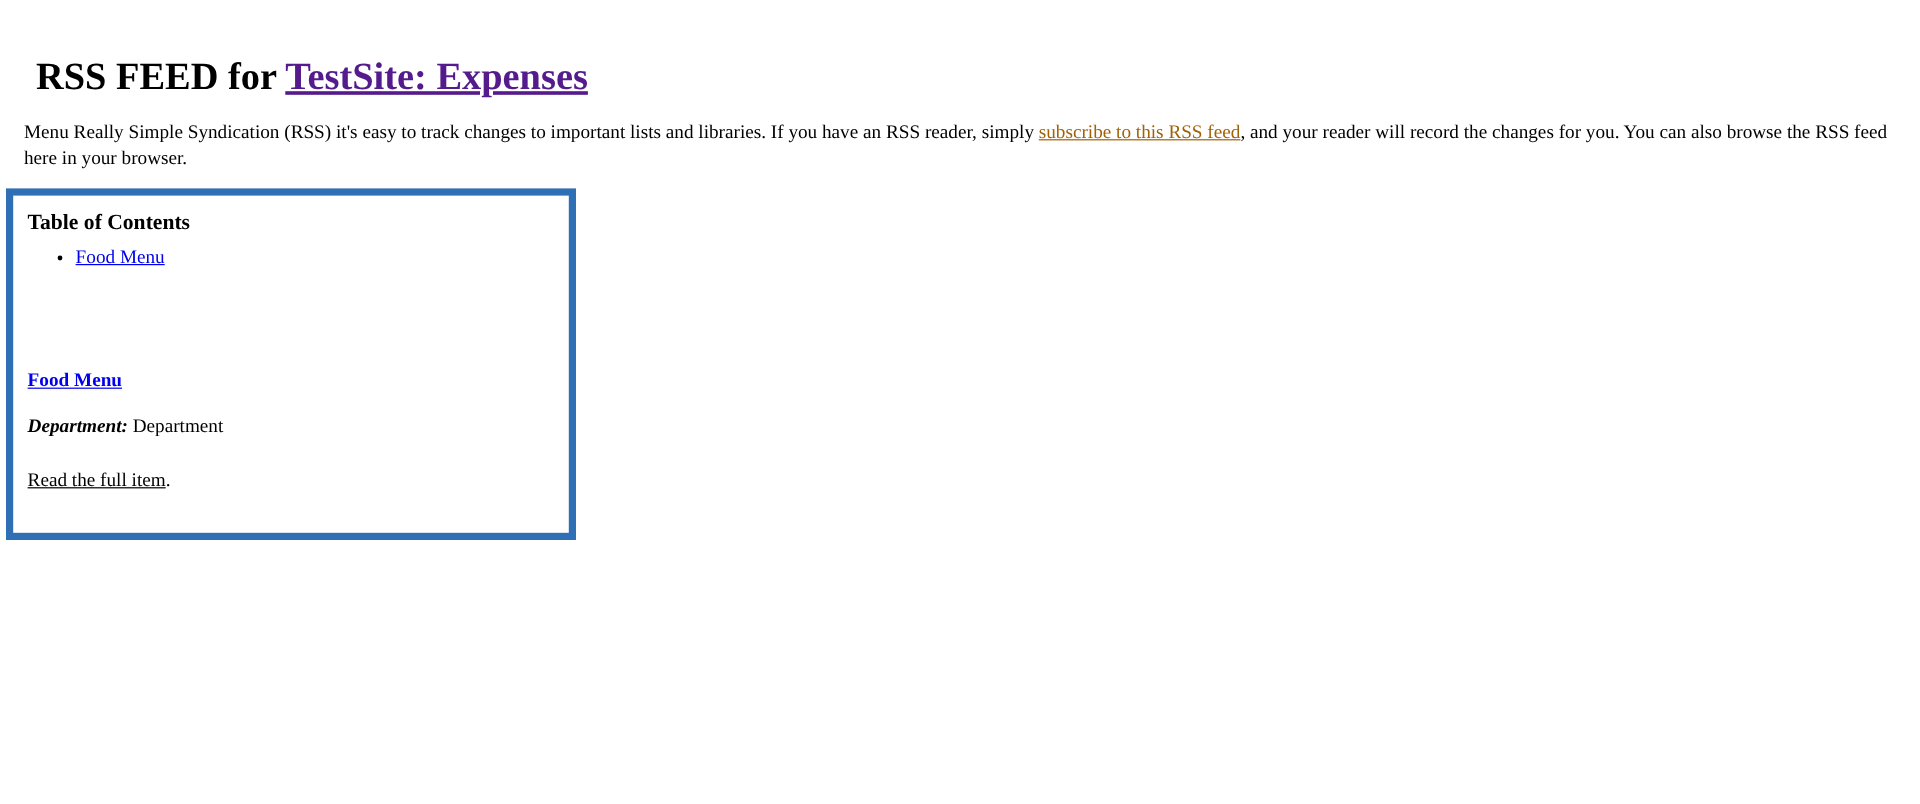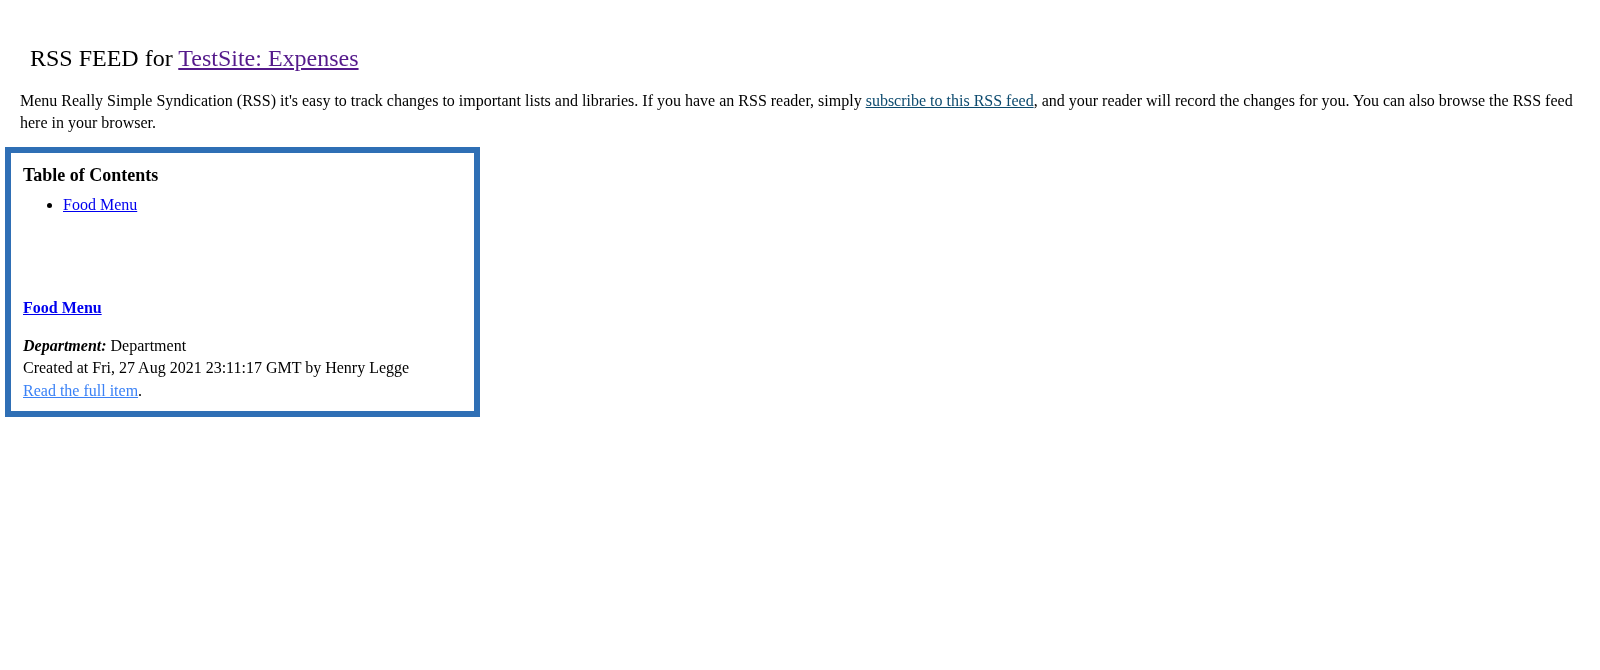--- a/index.html
+++ b/index.html
@@ -4,39 +4,39 @@
   <style>
     body {
       font-family: "Times New Roman", Times, serif;
       font-size: 16px;
       margin: 0;
       padding: 20px;
       background: #fff;
       color: #000;
     }
     h2.page-title {
-      font-size: 24px;
-      font-weight: normal;
+      font-size: 32px;
+      font-weight: bold;
       margin: 25px 0 18px 10px;
     }
     h2.page-title a {
       color: #551A8B;
       text-decoration: underline;
     }
     .description {
       margin: 0 0 12px 0;
       line-height: 1.4;
     }
     .description a {
-      color: #0c4a6e;
+      color: #a16207;
     }
     .highlight-box {
       border: 6px solid #2f6fb5;
       width: 475px;
-      padding: 12px 12px 9px 12px;
+      padding: 12px 12px 32px 12px;
       box-sizing: border-box;
       margin-left: -15px;
     }
     .toc-title {
       font-weight: bold;
       font-size: 18px;
       margin: 0 0 10px 0;
     }
     .toc-list {
       margin: 0 0 85px 0;
@@ -56,21 +56,21 @@
     }
     .item-title a {
       color: #0000EE;
       text-decoration: underline;
     }
     .item-details {
       font-size: 16px;
       line-height: 1.4;
     }
     .item-details a {
-      color: #3b82f6;
+      color: #000000;
     }
     .dept-label {
       font-weight: bold;
       font-style: italic;
     }
   </style>
 </head>
 <body>
 
 <h2 class="page-title">
@@ -88,16 +88,16 @@
       <a href="#">Food Menu</a>
     </li>
   </ul>
 
   <div class="item-title">
     <a href="#">Food Menu</a>
   </div>
 
   <div class="item-details">
     <span class="dept-label">Department:</span><span> Department</span><br>
-    <span>Created at Fri, 27 Aug 2021 23:11:17 GMT by Henry Legge</span><br>
+    <br>
     <a href="#">Read the full item</a><span>.</span>
   </div>
 </div>
 
 </body></html>

